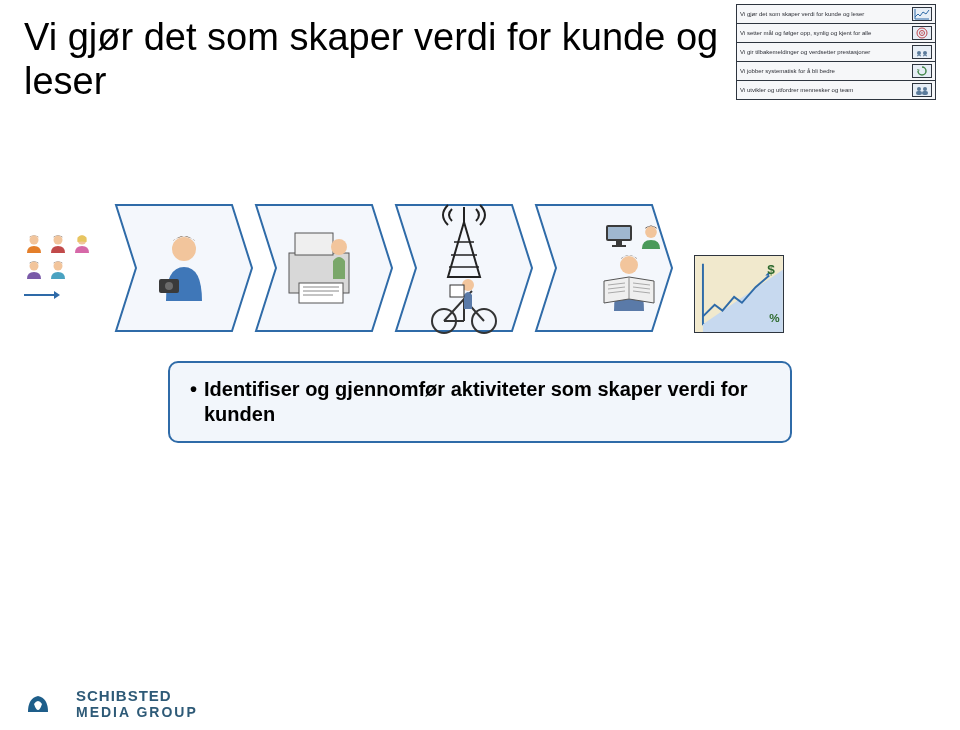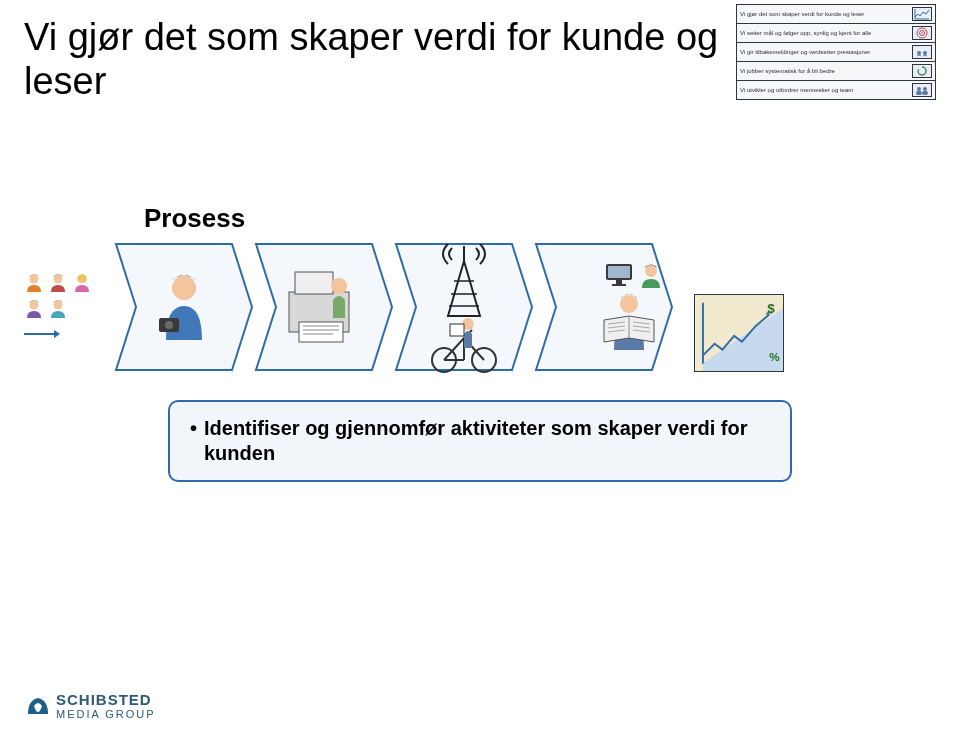--- a/index.html
+++ b/index.html
@@ -44,21 +44,21 @@
   .mini-chart svg { width: 100%; height: 100%; }
 
   
   .bullet-box { margin: 28px auto 0 auto; width: 624px; border: 2px solid #2f6ba8; border-radius: 10px; background: #f2f6fb; padding: 14px 20px; }
   .bullet-box ul { list-style: none; }
   .bullet-box li { font-size: 20px; font-weight: 700; margin-bottom: 10px; position: relative; padding-left: 14px; line-height: 1.25; }
   .bullet-box li::before { content: "•"; position: absolute; left: 0; top: 0; }
   .bullet-box li:last-child { margin-bottom: 0; }
 
   
-  .footer { position: absolute; left: 24px; bottom: 10px; display: flex; align-items: center; gap: 4px; }
+  .footer { position: absolute; left: 24px; bottom: 10px; display: flex; align-items: center; gap: 24px; }
   .logo-mark { width: 28px; height: 28px; }
   .logo-mark svg { width:100%; height:100%; }
   .logo-text { font-size: 15px; font-weight: 700; letter-spacing: 1px; color: #2e5a77; font-family: "Arial Narrow", Arial, sans-serif; }
 </style>
 </head>
 <body>
 
 <div class="page">
 
   <h1 class="title">Vi gjør det som skaper verdi for kunde og leser</h1>
@@ -109,21 +109,20 @@
             <circle cx="5" cy="5" r="2" fill="#5a7a9a"></circle>
             <circle cx="11" cy="5" r="2" fill="#5a7a9a"></circle>
             <rect x="2" y="7" width="6" height="4" rx="2" fill="#5a7a9a"></rect>
             <rect x="8" y="7" width="6" height="4" rx="2" fill="#5a7a9a"></rect>
           </svg>
       </span>
     </div>
   </div>
 
   <div class="process">
-    <div class="process-title">Prosess</div>
     <div class="process-body">
 
       <div class="start-group">
         <div class="avatars">
           <span class="avatar"><svg viewBox="0 0 20 20">
                 <circle cx="10" cy="7" r="4.5" fill="#f2c59c"></circle>
                 <path d="M3 20 Q3 13 10 13 Q17 13 17 20 Z" fill="#e47f2a"></path>
                 <path d="M5.5 4.5 Q10 0 14.5 4.5 Q14.5 3 10 2 Q5.5 3 5.5 4.5 Z" fill="#7b4a25"></path>
               </svg></span>
           <span class="avatar"><svg viewBox="0 0 20 20">
@@ -277,17 +276,17 @@
 
   <div class="footer">
     <span class="logo-mark">
       <svg viewBox="0 0 28 28">
         <path d="M4 22 Q4 8 14 6 Q24 8 24 22 Z" fill="#1e5e8a"></path>
         <path d="M10 14 Q14 8 18 14 Q16 20 14 20 Q12 20 10 14 Z" fill="#fff"></path>
       </svg>
     </span>
     <div>
       <div class="logo-text">SCHIBSTED</div>
-      <div class="logo-text" style="font-size:11px; letter-spacing:2px; font-weight:400;">MEDIA GROUP</div>
+      <div class="logo-text" style="font-size:14px; letter-spacing:2px; font-weight:700;">MEDIA GROUP</div>
     </div>
   </div>
 
 </div>
 
 </body></html>

